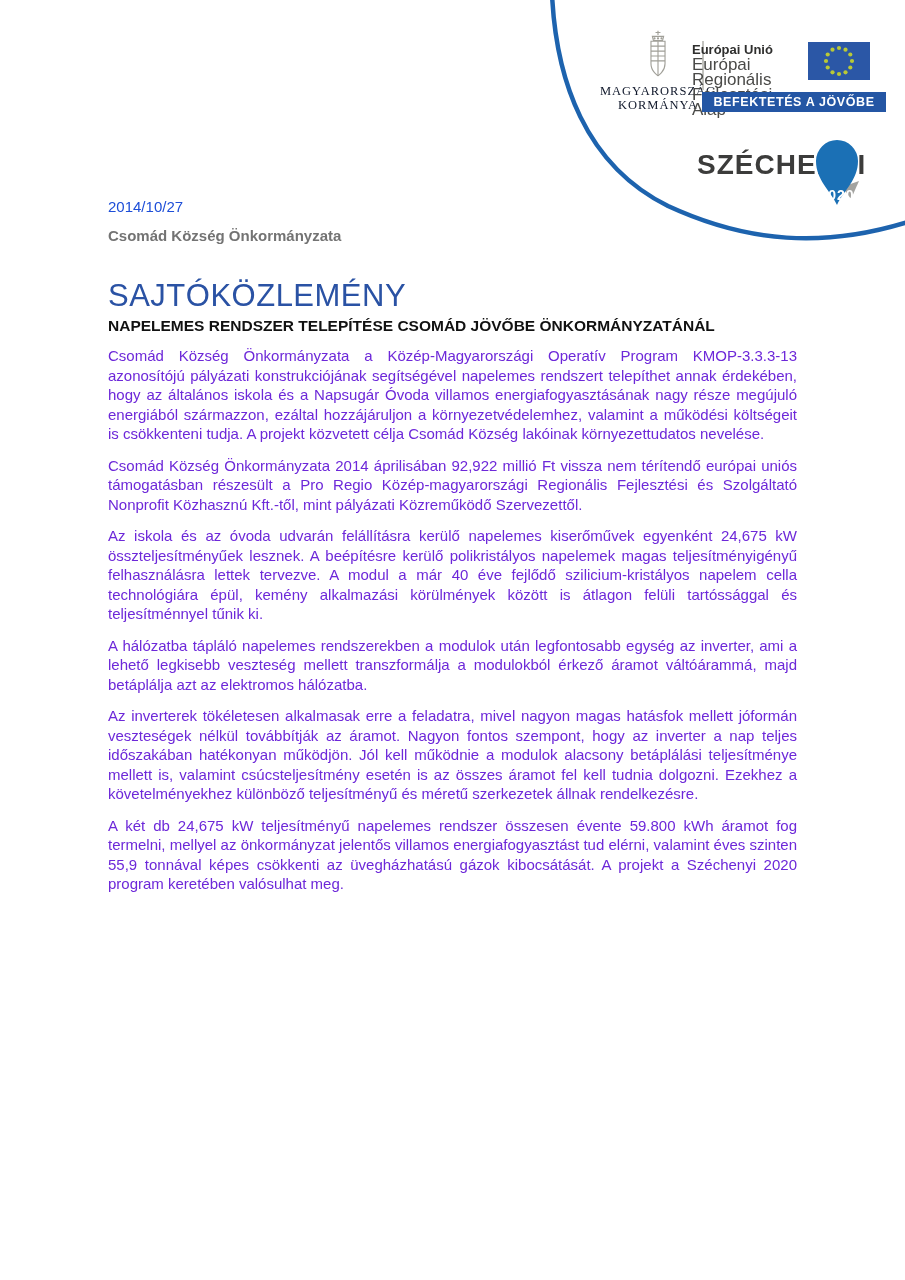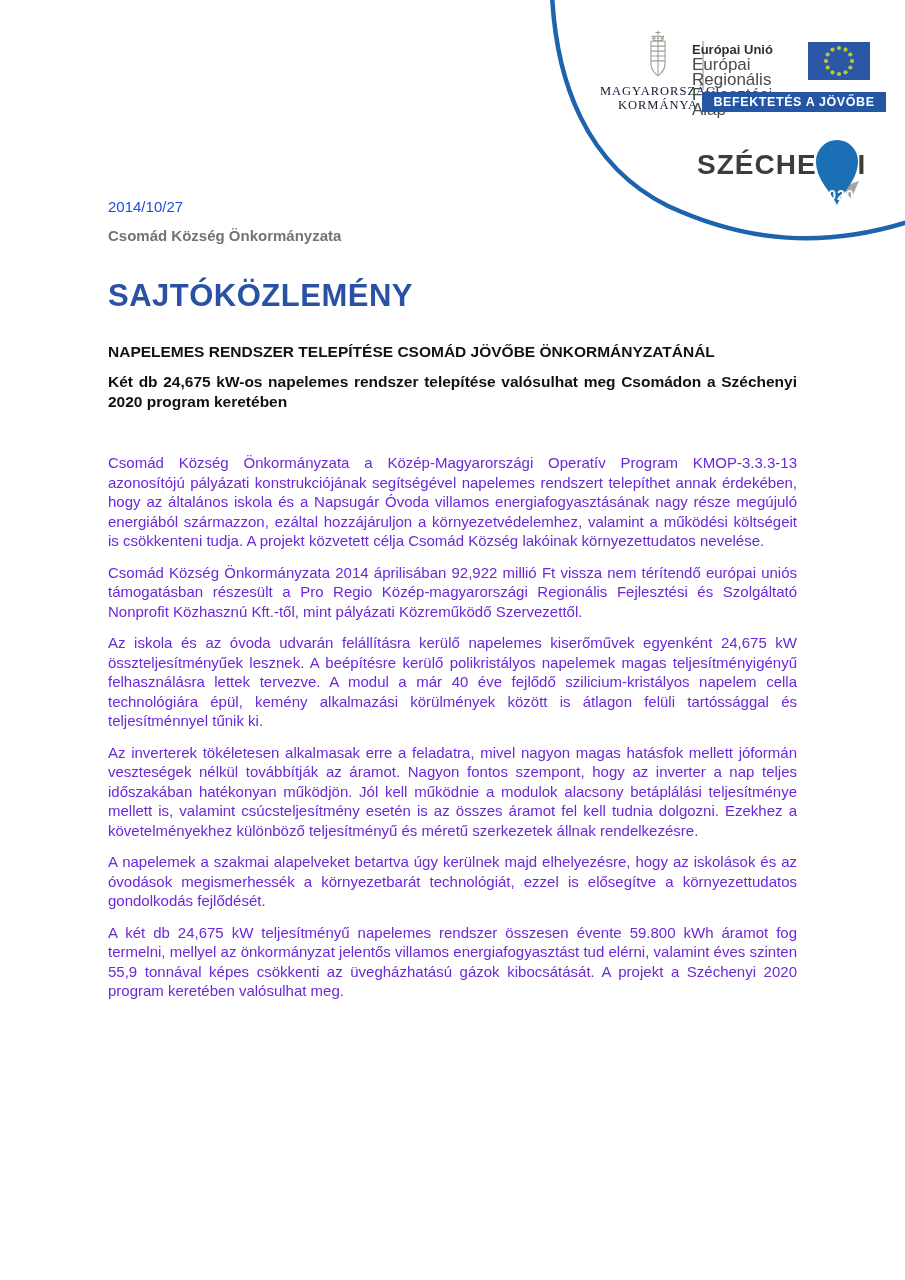--- a/index.html
+++ b/index.html
@@ -38,22 +38,22 @@
   .pin-wrap{position:absolute;left:814px;top:139px;width:48px;height:68px;}
   .pin-year{
     position:absolute;left:0;top:12px;width:46px;text-align:center;
     color:#ffffff;font-size:14px;font-weight:bold;letter-spacing:1px;margin-top:36px;
   }
   
   .content{position:absolute;left:108px;top:198px;width:689px;}
   .date{font-size:15px;line-height:18px;margin-bottom:11px;color:#1d4ed8;}
   .org{font-size:15px;font-weight:bold;line-height:18px;margin-bottom:34px;color:#737373;}
   .headline{
-    font-size:31px;font-weight:bold;color:#2a52a4;
-    letter-spacing:0.5px;line-height:33px;margin-bottom:30px;
+    font-size:31px;font-weight:normal;color:#2a52a4;
+    letter-spacing:0.5px;line-height:33px;margin-bottom:4px;
   }
   .subheadline{
     font-size:15.5px;font-weight:bold;line-height:19px;margin-bottom:11px;color:#111;
   }
   .lead{
     font-size:15.5px;font-weight:bold;line-height:19.5px;
     text-align:justify;margin-bottom:42px;color:#111;
   }
   .paragraphs p{
     font-size:15px;line-height:19.5px;text-align:justify;
@@ -120,25 +120,24 @@
       <path d="M23 66 C16 51 2 41 2 22 A21 21 0 1 1 44 22 C44 41 30 51 23 66 Z" fill="#1b70b5"></path>
     </svg>
     <div class="pin-year">2020</div>
   </div>
 
   <div class="content">
     <div class="date">2014/10/27</div>
     <div class="org">Csomád Község Önkormányzata</div>
     <div class="headline">SAJTÓKÖZLEMÉNY</div>
     <div class="subheadline">NAPELEMES RENDSZER TELEPÍTÉSE CSOMÁD JÖVŐBE ÖNKORMÁNYZATÁNÁL</div>
-    <div class="lead">Két db 24,675 kW-os napelemes rendszer telepítése valósulhat meg Csomádon a Széchenyi 2020 program keretében</div>
 
     <div class="paragraphs">
       <p>Csomád Község Önkormányzata a Közép-Magyarországi Operatív Program KMOP-3.3.3-13 azonosítójú pályázati konstrukciójának segítségével napelemes rendszert telepíthet annak érdekében, hogy az általános iskola és a Napsugár Óvoda villamos energiafogyasztásának nagy része megújuló energiából származzon, ezáltal hozzájáruljon a környezetvédelemhez, valamint a működési költségeit is csökkenteni tudja. A projekt közvetett célja Csomád Község lakóinak környezettudatos nevelése.</p>
       <p>Csomád Község Önkormányzata 2014 áprilisában 92,922 millió Ft vissza nem térítendő európai uniós támogatásban részesült a Pro Regio Közép-magyarországi Regionális Fejlesztési és Szolgáltató Nonprofit Közhasznú Kft.-től, mint pályázati Közreműködő Szervezettől.</p>
       <p>Az iskola és az óvoda udvarán felállításra kerülő napelemes kiserőművek egyenként 24,675 kW összteljesítményűek lesznek. A beépítésre kerülő polikristályos napelemek magas teljesítményigényű felhasználásra lettek tervezve. A modul a már 40 éve fejlődő szilicium-kristályos napelem cella technológiára épül, kemény alkalmazási körülmények között is átlagon felüli tartóssággal és teljesítménnyel tűnik ki.</p>
+      <p>A hálózatba tápláló napelemes rendszerekben a modulok után legfontosabb egység az inverter, ami a lehető legkisebb veszteség mellett transzformálja a modulokból érkező áramot váltóárammá, majd betáplálja azt az elektromos hálózatba.</p>
       <p>Az inverterek tökéletesen alkalmasak erre a feladatra, mivel nagyon magas hatásfok mellett jóformán veszteségek nélkül továbbítják az áramot. Nagyon fontos szempont, hogy az inverter a nap teljes időszakában hatékonyan működjön. Jól kell működnie a modulok alacsony betáplálási teljesítménye mellett is, valamint csúcsteljesítmény esetén is az összes áramot fel kell tudnia dolgozni. Ezekhez a követelményekhez különböző teljesítményű és méretű szerkezetek állnak rendelkezésre.</p>
-      <p>A napelemek a szakmai alapelveket betartva úgy kerülnek majd elhelyezésre, hogy az iskolások és az óvodások megismerhessék a környezetbarát technológiát, ezzel is elősegítve a környezettudatos gondolkodás fejlődését.</p>
       <p>A két db 24,675 kW teljesítményű napelemes rendszer összesen évente 59.800 kWh áramot fog termelni, mellyel az önkormányzat jelentős villamos energiafogyasztást tud elérni, valamint éves szinten 55,9 tonnával képes csökkenti az üvegházhatású gázok kibocsátását. A projekt a Széchenyi 2020 program keretében valósulhat meg.</p>
     </div>
   </div>
 
 </div>
 
 </body></html>

